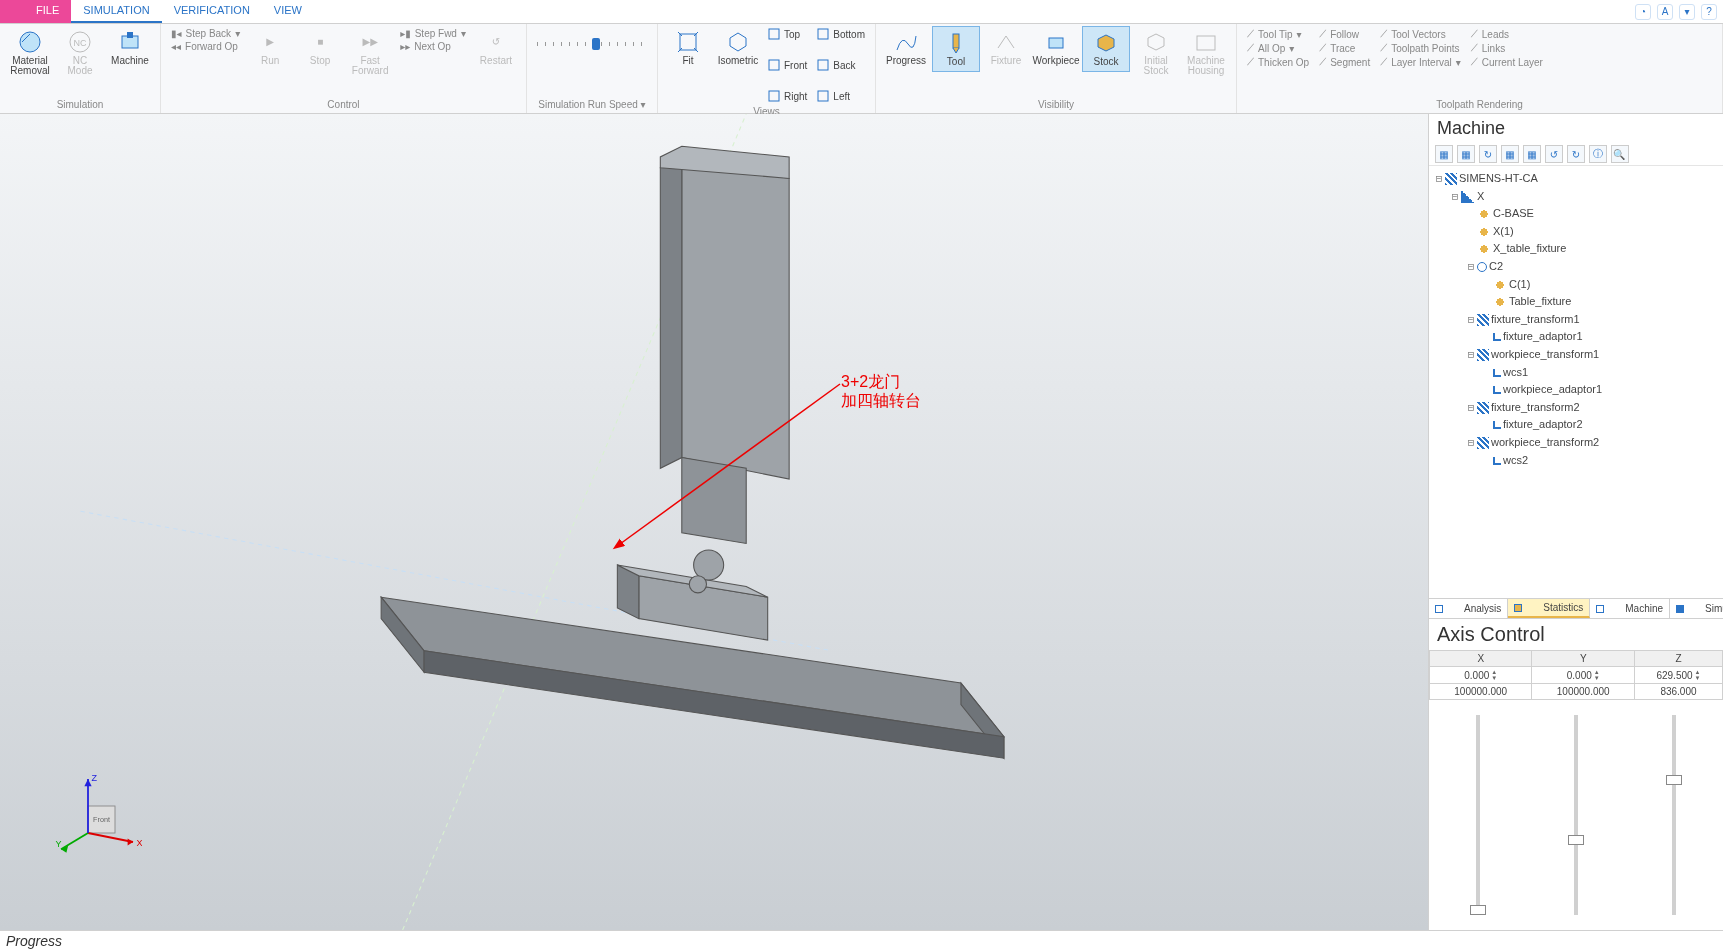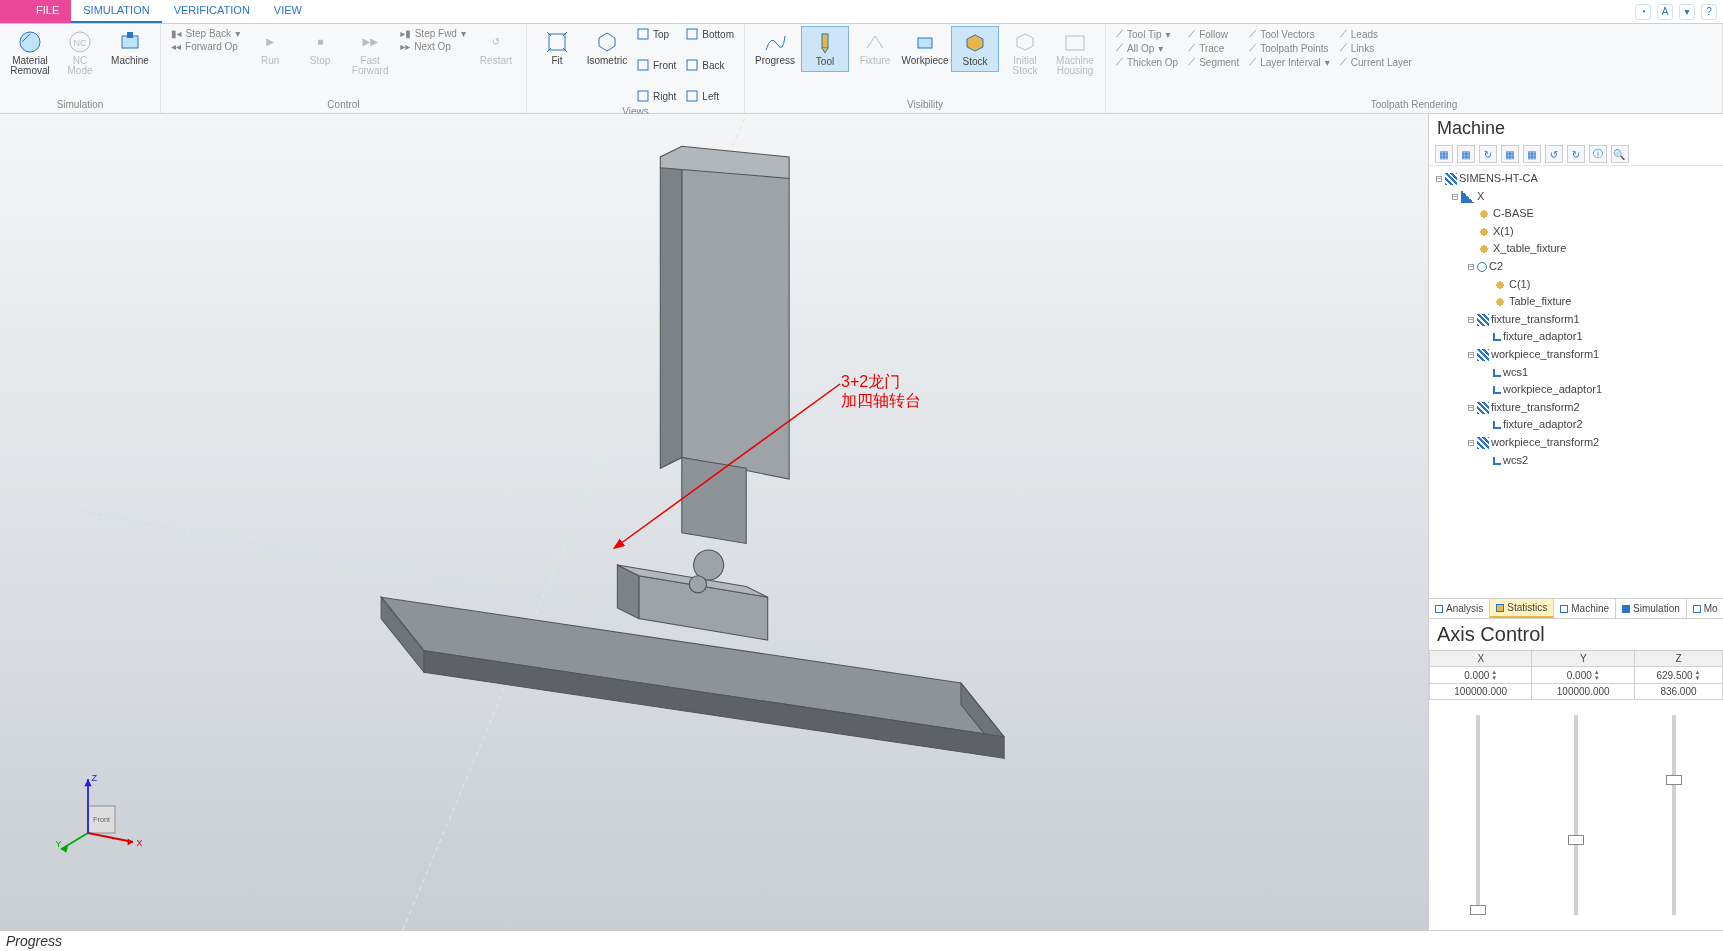--- a/index.html
+++ b/index.html
@@ -50,21 +50,21 @@
 .tree { flex:1; overflow:auto; padding:4px 4px; font-size:11px; line-height:1.6;}
 .tree .tn { white-space:nowrap; }
 .tree .tn .exp { color:#888; font-family:monospace; display:inline-block; width:12px; text-align:center;}
 .tree .ico { display:inline-block; width:14px; height:12px; margin-right:2px; vertical-align:middle;}
 .tree .ico.gear { background: radial-gradient(circle,#e8b54a 40%,transparent 41%); border-radius:2px;}
 .tree .ico.axis { background: linear-gradient(45deg,#2b74c7 50%, transparent 50%);}
 .tree .ico.cs { border:1px solid #2b74c7; border-radius:50%; width:10px; height:10px;}
 .tree .ico.tf { background:repeating-linear-gradient(45deg,#2b74c7 0 2px, transparent 2px 4px); width:12px; height:12px;}
 .tree .ico.ad { border-left:2px solid #2b74c7; border-bottom:2px solid #2b74c7; width:8px; height:8px;}
 .panel-tabs { display:flex; border-top:1px solid #d0d0d0; border-bottom:1px solid #d0d0d0; font-size:10px;}
-.panel-tabs .pt { padding:3px 6px; display:flex; align-items:center; gap:3px; border-right:1px solid #d0d0d0; cursor:default;}
+.panel-tabs .pt { padding:3px 6px; display:flex; align-items:center; gap:21px; border-right:1px solid #d0d0d0; cursor:default;}
 .panel-tabs .pt.active { background:#fff3c2; border-bottom:2px solid #e8b54a;}
 .panel-tabs .pt .dot{width:8px;height:8px;border:1px solid #2b74c7;}
 
 .axis-title { font-size: 20px; padding: 4px 8px; color:#333;}
 .axis-table { width:100%; border-collapse:collapse; font-size:10px;}
 .axis-table th, .axis-table td { border:1px solid #d0d0d0; padding:2px 4px; text-align:center;}
 .axis-table th { background:#f0f0f0; font-weight:normal;}
 .spin-cell{ display:flex; align-items:center; justify-content:center; gap:2px;}
 .spin-cell .sp{ display:flex; flex-direction:column; font-size:6px; line-height:6px; color:#666;}
 .sliders-row{ display:flex; height:230px;}
@@ -160,20 +160,26 @@
           </div>
       </div>
       <div class="big-btn dim">
           <span class="icon">↺</span>
           <span>Restart</span>
         </div>
     </div>
     <div class="rg-label">Control</div>
   </div>
 
+  <div class="ribbon-group">
+    <div class="rg-content">
+      <div class="slider-track"></div>
+    </div>
+    <div class="rg-label"><span>Simulation Run Speed</span> <span>▾</span></div>
+  </div>
 
   <div class="ribbon-group">
     <div class="rg-content">
       <div class="big-btn">
           <span class="icon">
             <svg width="24" height="24">
               <rect x="4" y="4" width="16" height="16" fill="none" stroke="#2b74c7"></rect>
               <path d="M2 2l4 4M22 2l-4 4M2 22l4-4M22 22l-4-4" stroke="#2b74c7"></path>
             </svg>
           </span>

